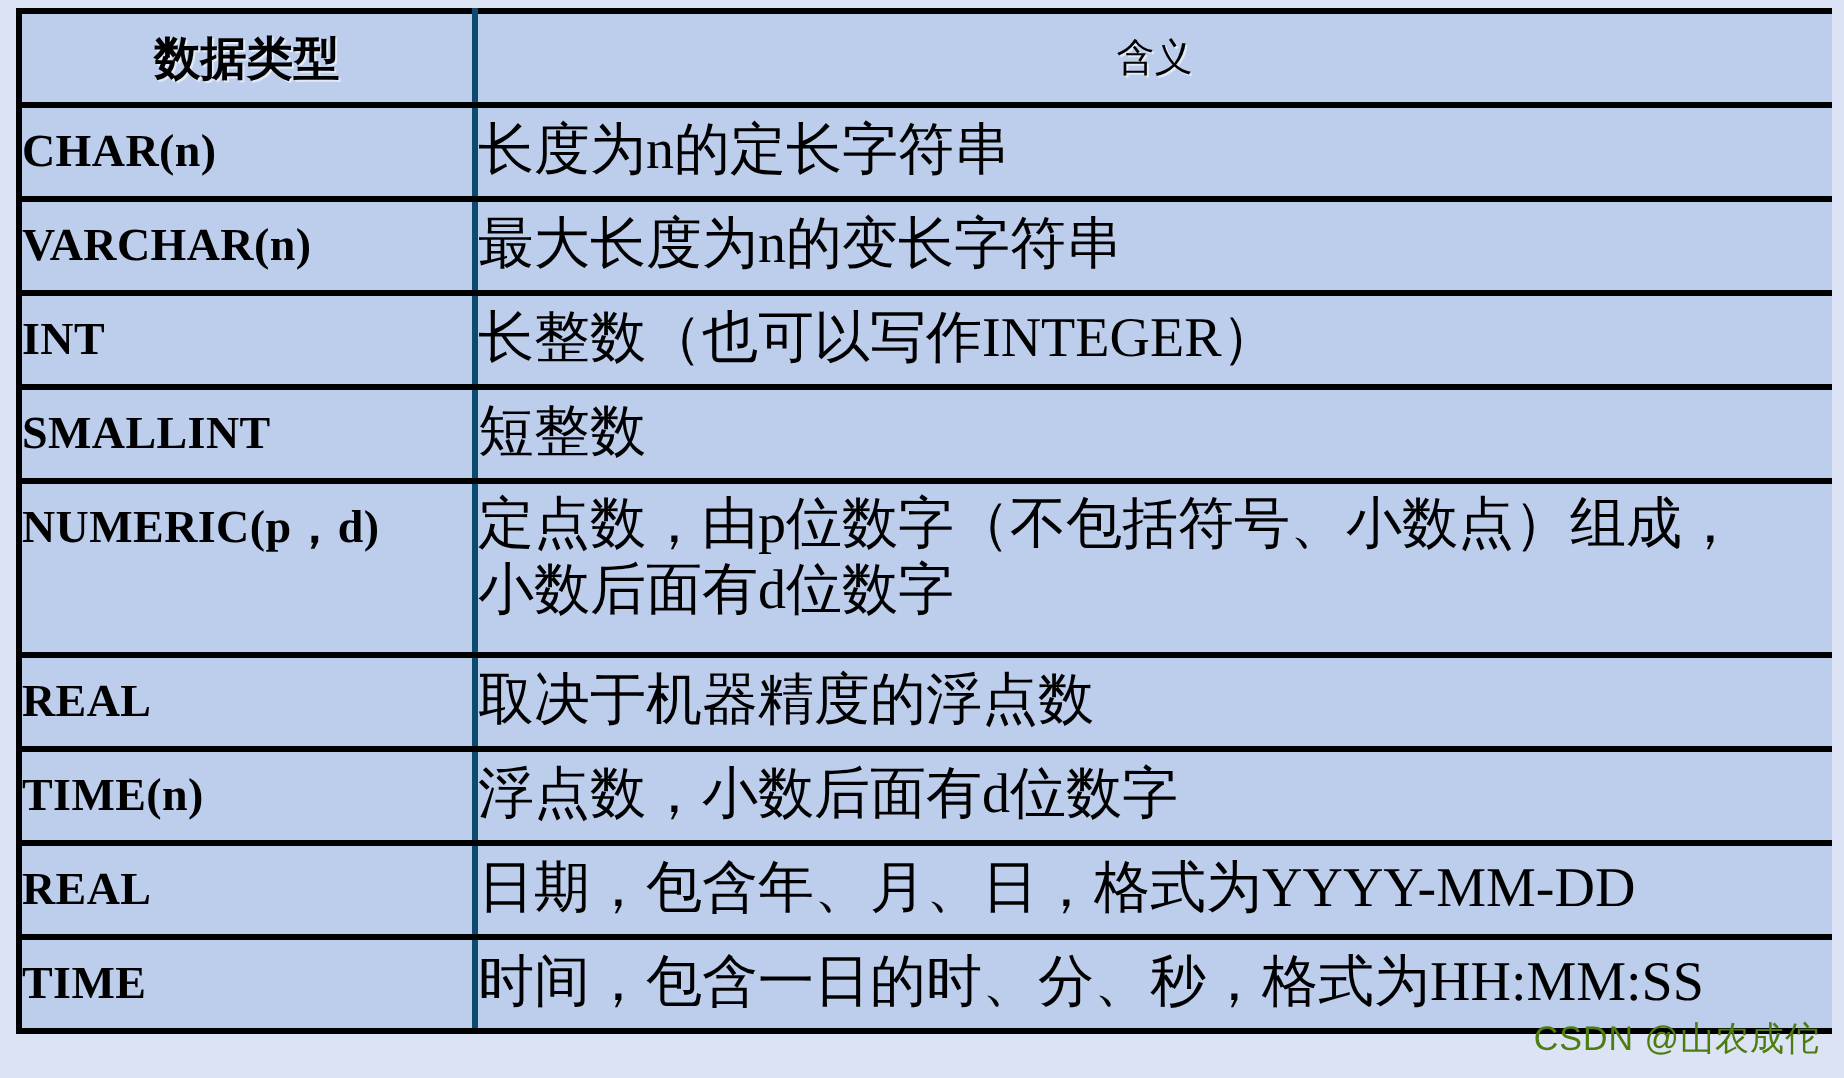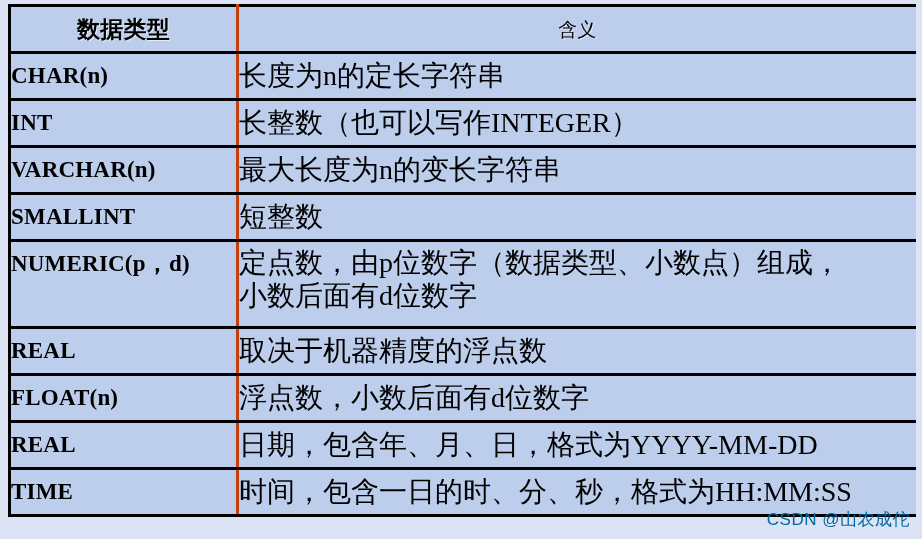--- a/index.html
+++ b/index.html
@@ -33,21 +33,21 @@
     background: #bcceec;
     border-top: 3px solid #000;
     border-bottom: 3px solid #000;
     border-left: none;
     border-right: none;
     padding: 0;
     vertical-align: middle;
   }
   
   table.datatype-table .cell-type {
-    border-right: 3px solid #c2410c;
+    border-right: 3px solid #0c4a6e;
     border-left: 3px solid #000;
   }
 
   .hdr-cell {
     text-align: center;
     font-size: 19px;
     font-weight: normal;
     height: 39px;
     line-height: 39px;
     white-space: nowrap;
@@ -85,21 +85,21 @@
   tr.row-tall .cell-meaning {
     vertical-align: top;
     padding-top: 4px;
   }
 
   .watermark {
     position: absolute;
     right: 12px;
     bottom: 8px;
     font-size: 17px;
-    color: #0369a1;
+    color: #4d7c0f;
     font-family: "Liberation Sans", "DejaVu Sans", sans-serif;
     letter-spacing: 0.5px;
     white-space: nowrap;
     pointer-events: none;
   }
 </style>
 </head>
 <body>
 
 <div id="datatype-table-wrap">
@@ -119,52 +119,52 @@
       </tr>
     </thead>
     <tbody id="table-body">
         <tr>
           <td class="cell-type">CHAR(n)</td>
           <td class="cell-meaning">
             <span class="line">长度为n的定长字符串</span>
           </td>
         </tr>
         <tr>
+          <td class="cell-type">VARCHAR(n)</td>
+          <td class="cell-meaning">
+            <span class="line">最大长度为n的变长字符串</span>
+          </td>
+        </tr>
+        <tr>
           <td class="cell-type">INT</td>
           <td class="cell-meaning">
             <span class="line">长整数（也可以写作INTEGER）</span>
-          </td>
-        </tr>
-        <tr>
-          <td class="cell-type">VARCHAR(n)</td>
-          <td class="cell-meaning">
-            <span class="line">最大长度为n的变长字符串</span>
           </td>
         </tr>
         <tr>
           <td class="cell-type">SMALLINT</td>
           <td class="cell-meaning">
             <span class="line">短整数</span>
           </td>
         </tr>
         <tr class="row-tall">
           <td class="cell-type">NUMERIC(p，d)</td>
           <td class="cell-meaning">
-            <span class="line">定点数，由p位数字（数据类型、小数点）组成，</span>
+            <span class="line">定点数，由p位数字（不包括符号、小数点）组成，</span>
             <span class="line">小数后面有d位数字</span>
           </td>
         </tr>
         <tr>
           <td class="cell-type">REAL</td>
           <td class="cell-meaning">
             <span class="line">取决于机器精度的浮点数</span>
           </td>
         </tr>
         <tr>
-          <td class="cell-type">FLOAT(n)</td>
+          <td class="cell-type">TIME(n)</td>
           <td class="cell-meaning">
             <span class="line">浮点数，小数后面有d位数字</span>
           </td>
         </tr>
         <tr>
           <td class="cell-type">REAL</td>
           <td class="cell-meaning">
             <span class="line">日期，包含年、月、日，格式为YYYY-MM-DD</span>
           </td>
         </tr>

